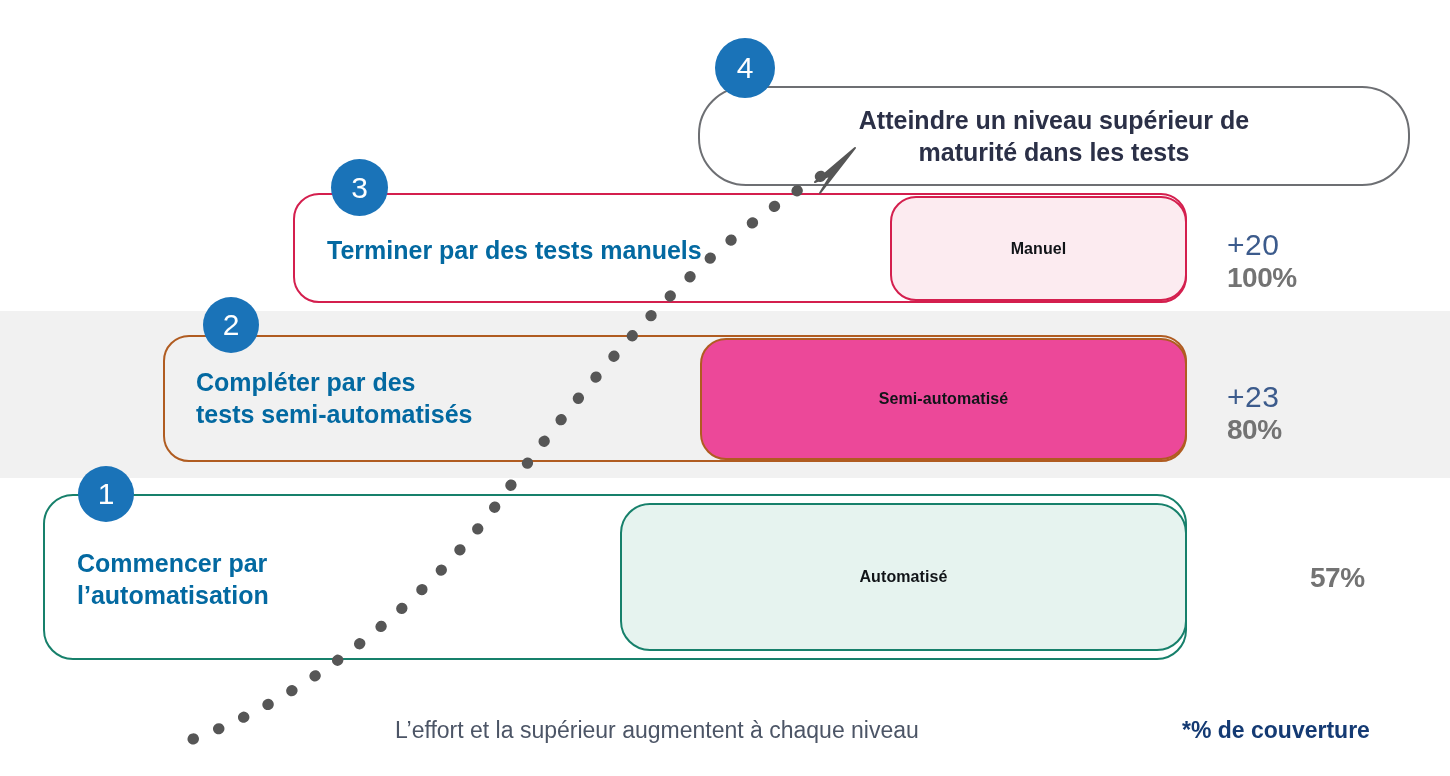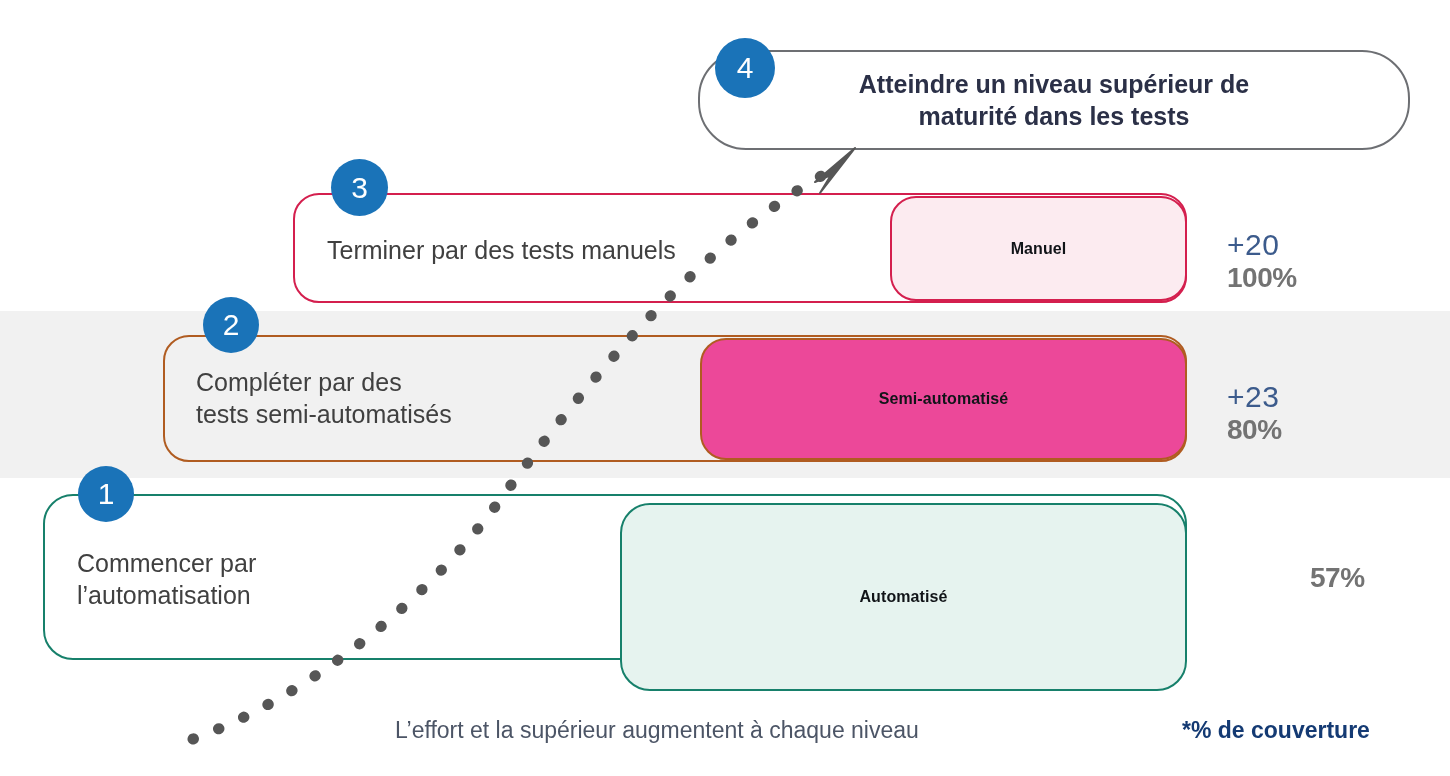--- a/index.html
+++ b/index.html
@@ -39,23 +39,23 @@
   }
   .pill-label{
     font-size:16px;font-weight:bold;color:#111418;
     letter-spacing:.1px;
   }
 
   
   .stage-text{
     position:absolute;
     font-size:25px;
-    font-weight:normal;
+    font-weight:bold;
     line-height:1.28;
-    color:#404040;
+    color:#0369a1;
     white-space:pre-line;
   }
 
   
   .num-circle{
     position:absolute;
     border-radius:50%;
     background:#1a73b8;
     color:#ffffff;
     display:flex;align-items:center;justify-content:center;
@@ -82,20 +82,21 @@
 
   
   .goal-box{
     position:absolute;
     box-sizing:border-box;
     border:2px solid #6d6f73;
     border-radius:48px;
     background:#ffffff;
     display:flex;align-items:center;justify-content:center;
     text-align:center;
+    margin-top:36px;
   }
   .goal-text{
     font-size:25px;font-weight:bold;color:#2b3047;line-height:1.3;
     white-space:pre-line;
   }
 
   
   .footer-note{
     position:absolute;
     font-size:23px;color:#4c5566;font-weight:400;
@@ -147,21 +148,21 @@
   <div class="pct-wrap" style="left:1227px;top:380px;">
     <span class="pct-delta">+23</span>
     <span class="pct-main">80%</span>
   </div>
 
   <div class="stage-bar" style="left:43px;top:494px;width:1144px;height:166px;border-color:#17806b;border-radius:30px;"></div>
 
   <div class="stage-text" style="left:77px;top:547px;width:520px;">Commencer par
 l’automatisation</div>
 
-  <div class="pill" style="left:620px;top:503px;width:567px;height:188px;background:#e6f3ef;border-color:#17806b;border-radius:30px;">
+  <div class="pill" style="left:620px;top:503px;width:567px;height:148px;background:#e6f3ef;border-color:#17806b;border-radius:30px;">
     <span class="pill-label">Automatisé</span>
   </div>
 
   <div class="num-circle" style="left:78px;top:466px;width:56px;height:56px;">
     <span>1</span>
   </div>
 
   <div class="pct-wrap" style="left:1310px;top:562px;">
     <span class="pct-delta"></span>
     <span class="pct-main">57%</span>

